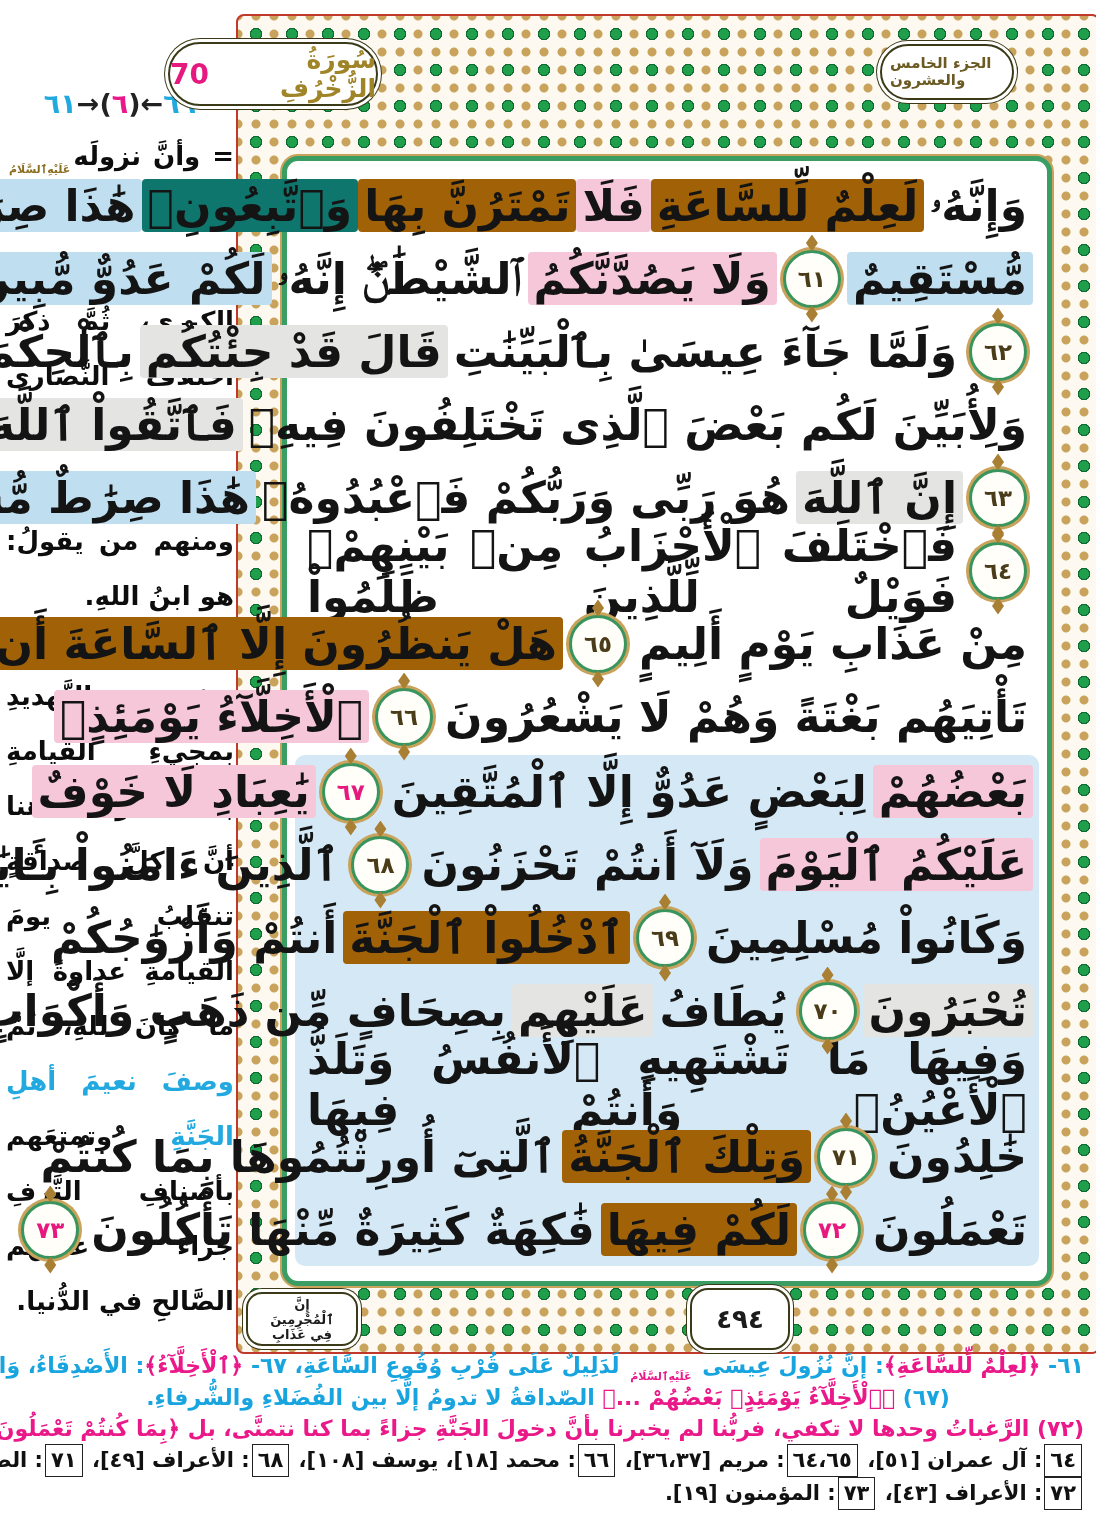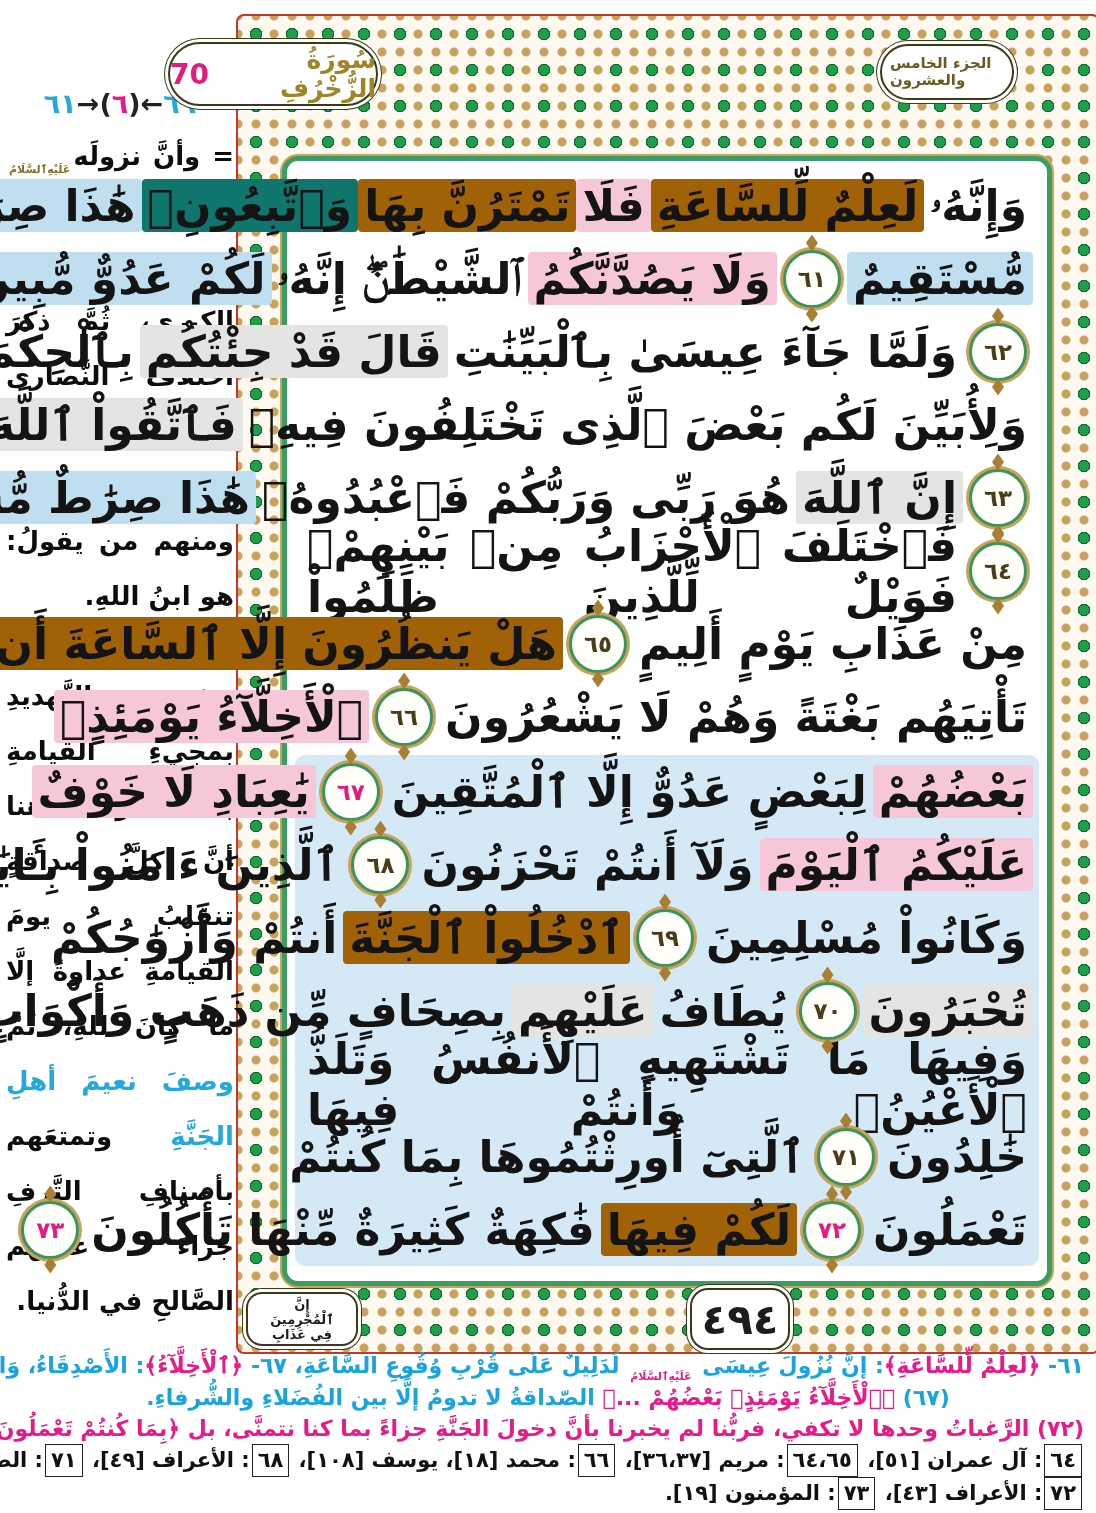--- a/index.html
+++ b/index.html
@@ -56,21 +56,21 @@
   .vm::after{bottom:-18px}
   .vm-num{font-size:23px;font-weight:bold;font-style:normal}
   
   .pill{position:absolute;background:#fff;border:2px solid #3a3a18;display:flex;align-items:center;
         justify-content:center;box-shadow:0 0 0 3px #fff,0 0 0 4px #3a3a18}
   .pill-surah{left:-70px;top:26px;width:206px;height:60px;border-radius:32px;gap:10px;direction:rtl}
   .surah-name{font-size:25px;font-weight:bold;color:#a08428}
   .surah-num{font-size:28px;font-weight:bold;color:#e6197f}
   .pill-juz{left:642px;top:28px;width:134px;height:56px;border-radius:30px;font-size:15px;line-height:1.15;
             font-weight:bold;color:#6b5a22;text-align:left;direction:rtl;padding:2px 8px;box-sizing:border-box}
-  .pill-page{left:452px;top:1272px;width:96px;height:58px;border-radius:18px;font-size:42px;font-weight:bold;color:#1c1c1c}
+  .pill-page{left:452px;top:1272px;width:96px;height:58px;border-radius:18px;font-size:26px;font-weight:bold;color:#1c1c1c}
   .pill-catch{left:8px;top:1276px;width:112px;height:54px;border-radius:16px;font-size:13px;font-weight:bold;
               color:#1c1c1c;text-align:center;direction:rtl;padding:2px 21px;box-sizing:border-box}
   
   .footnotes{position:absolute;left:12px;right:12px;top:1350px;direction:rtl}
   .fn{font-size:22px;font-weight:bold;line-height:31px;white-space:nowrap}
   .fn-r{text-align:right}
   .fn-c{text-align:center}
   .refs{font-size:21px;font-weight:600;line-height:31px;color:#111;text-align:right;white-space:nowrap}
   .refbox{display:inline-block;border:1.5px solid #222;padding:0 5px;margin:0 2px;font-weight:bold}
   .fn-honor{color:#ea1889;vertical-align:-7px}
@@ -210,20 +210,21 @@
           <span class="seg c--">بِصِحَافٍ مِّن ذَهَبٍ وَأَكْوَابٍۖ</span>
         </div>
         <div class="qline">
           <span class="seg fill c--">وَفِيهَا مَا تَشْتَهِيهِ ٱلْأَنفُسُ وَتَلَذُّ ٱلْأَعْيُنُۖ وَأَنتُمْ فِيهَا</span>
         </div>
         <div class="qline">
           <span class="seg c--">خَٰلِدُونَ</span>
           <span class="vm">
               <b class="vm-num c-dark">٧١</b>
             </span>
+          <span class="seg c-yellow">وَتِلْكَ ٱلْجَنَّةُ</span>
           <span class="seg c--">ٱلَّتِىٓ أُورِثْتُمُوهَا بِمَا كُنتُمْ</span>
         </div>
         <div class="qline">
           <span class="seg c--">تَعْمَلُونَ</span>
           <span class="vm">
               <b class="vm-num c-magenta">٧٢</b>
             </span>
           <span class="seg c-yellow">لَكُمْ فِيهَا</span>
           <span class="seg c--">فَٰكِهَةٌ كَثِيرَةٌ مِّنْهَا تَأْكُلُونَ</span>
           <span class="vm">

